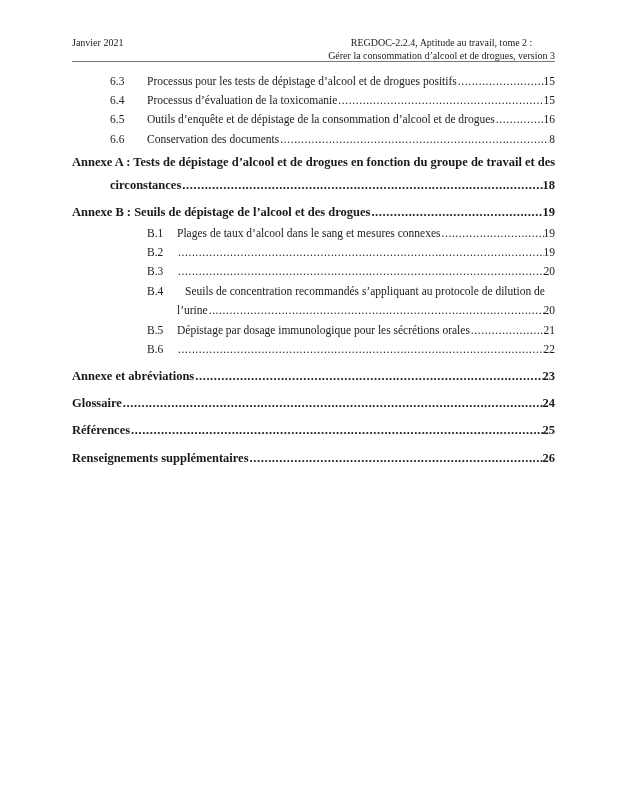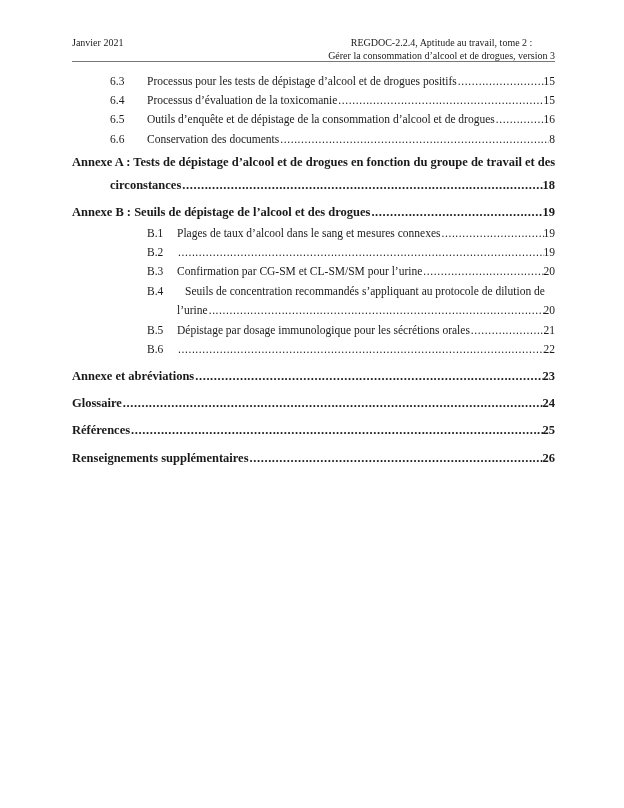--- a/index.html
+++ b/index.html
@@ -96,21 +96,20 @@
 <div class="row lvl3" style="top:245px">
   <span class="num">B.2</span>
   <div class="line">
       <span class="dots"></span>
       <span class="pg">19</span>
     </div>
 </div>
 <div class="row lvl3" style="top:264px">
   <span class="num">B.3</span>
   <div class="line">
-      <span class="txt">Confirmation par CG-SM et CL-SM/SM pour l’urine</span>
       <span class="dots"></span>
       <span class="pg">20</span>
     </div>
 </div>
 <div class="row lvl3" style="top:284px">
   <span class="num">B.4</span>
   <span class="plain" style="left:185px">Seuils de concentration recommandés s’appliquant au protocole de dilution de</span>
 </div>
 <div class="row lvl3" style="top:303px">
   <div class="line">

